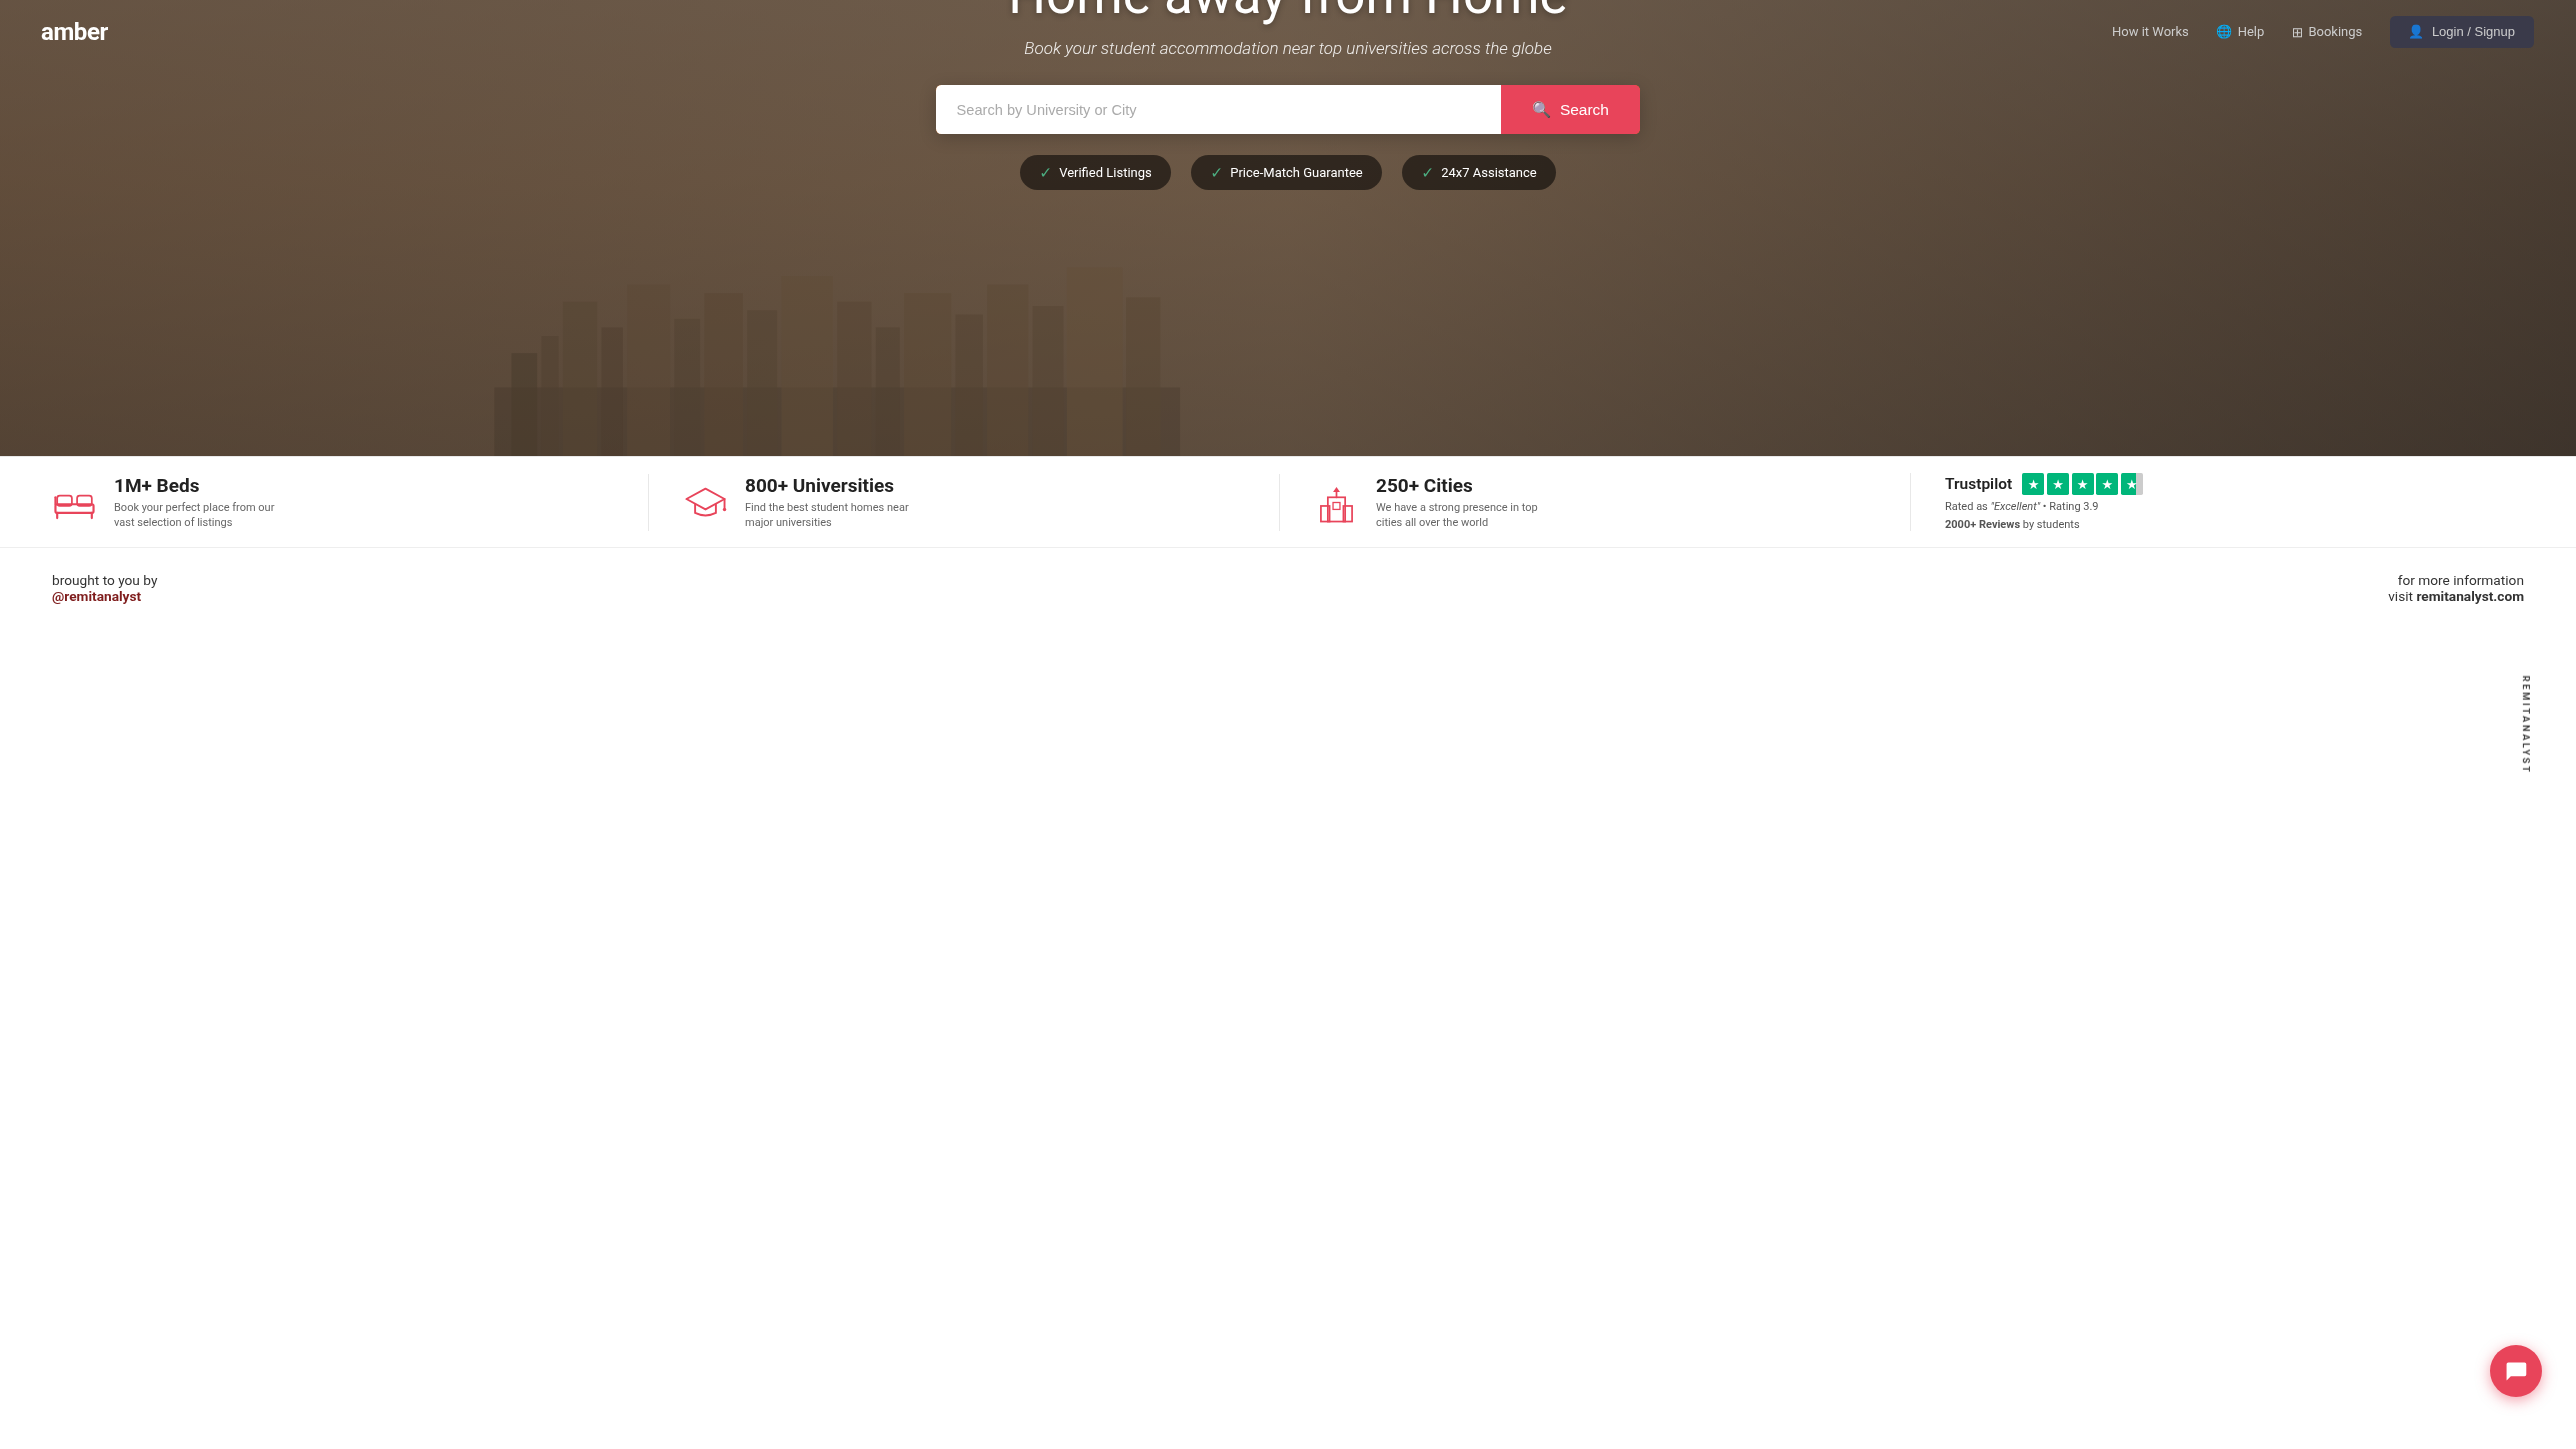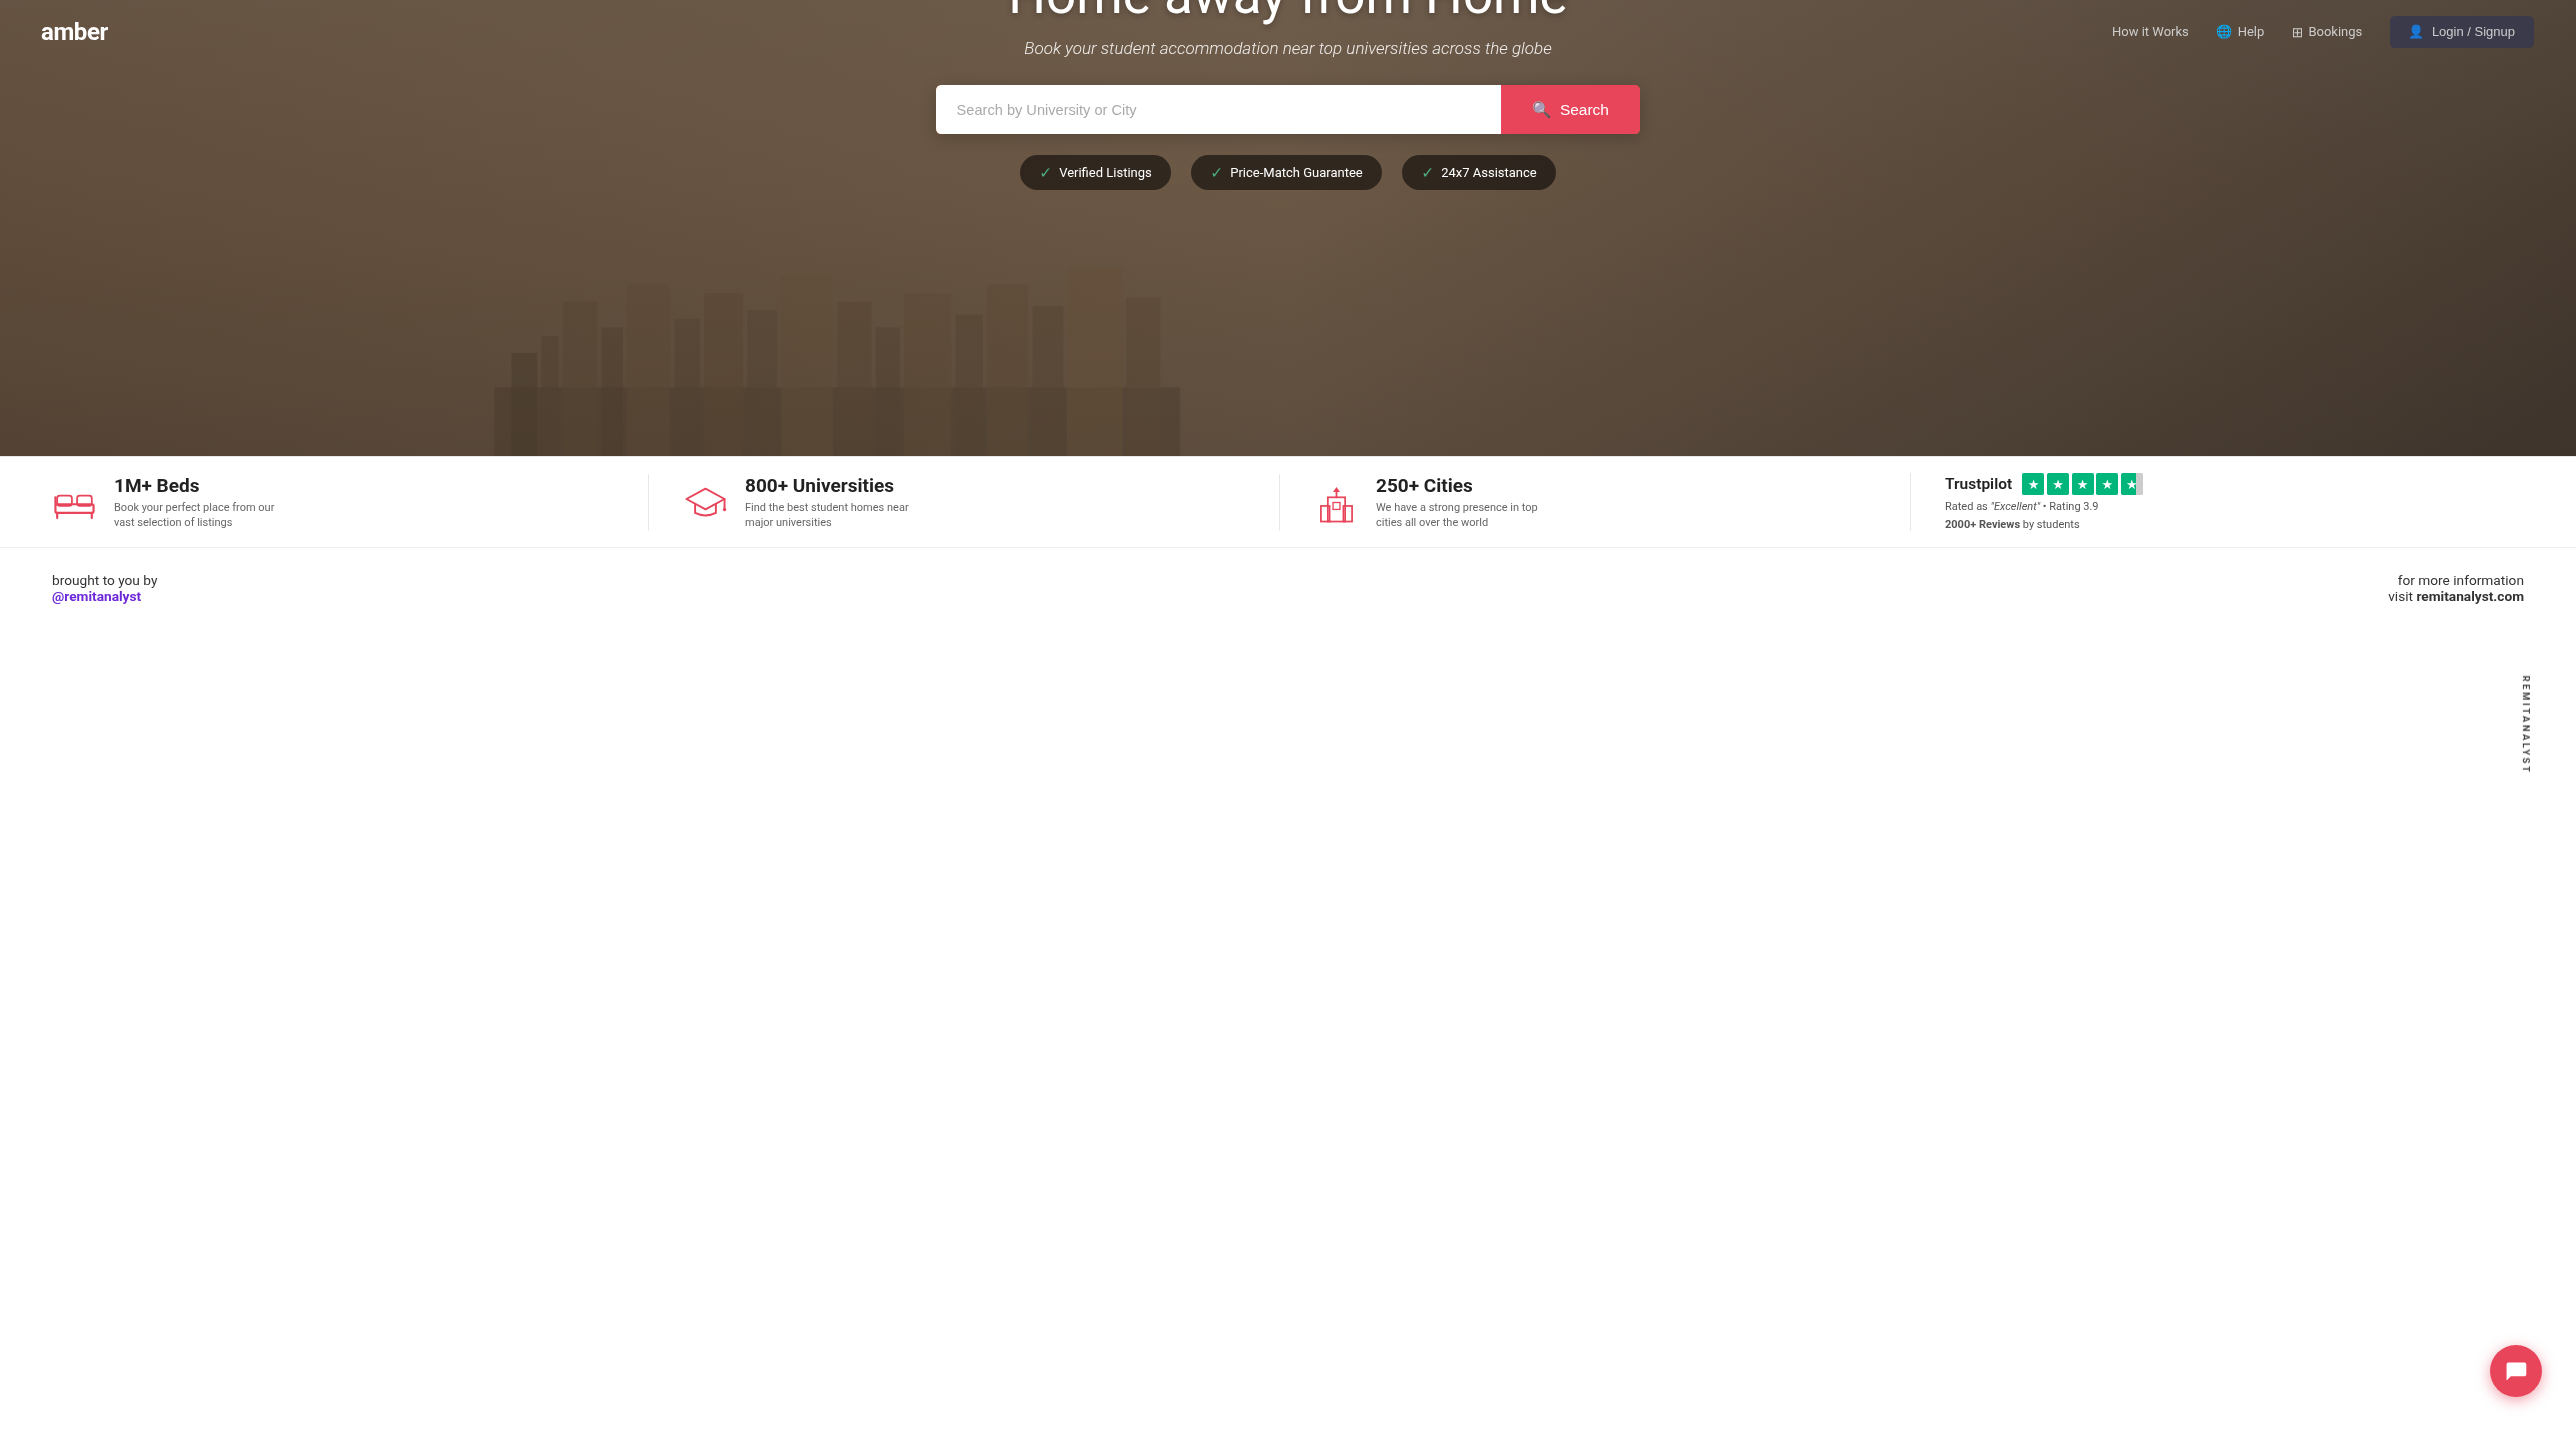--- a/index.html
+++ b/index.html
@@ -282,21 +282,21 @@
     
     .footer-strip {
       background: #fff;
       border-top: 0.9px solid #eee;
       padding: 24px 52px;
       display: flex;
       justify-content: space-between;
       align-items: flex-start;
     }
     .footer-left { font-size: 13.7px; color: #333; }
-    .footer-left span { font-weight: 700; color: #6d28d9; }
+    .footer-left span { font-weight: 700; color: #7f1d1d; }
     .footer-right { font-size: 13.7px; color: #333; text-align: right; }
     .footer-right strong { font-weight: 700; }
 
     
     .bed-icon, .grad-icon, .city-icon {
       width: 45px;
       height: 45px;
       flex-shrink: 0;
     }
   </style>

